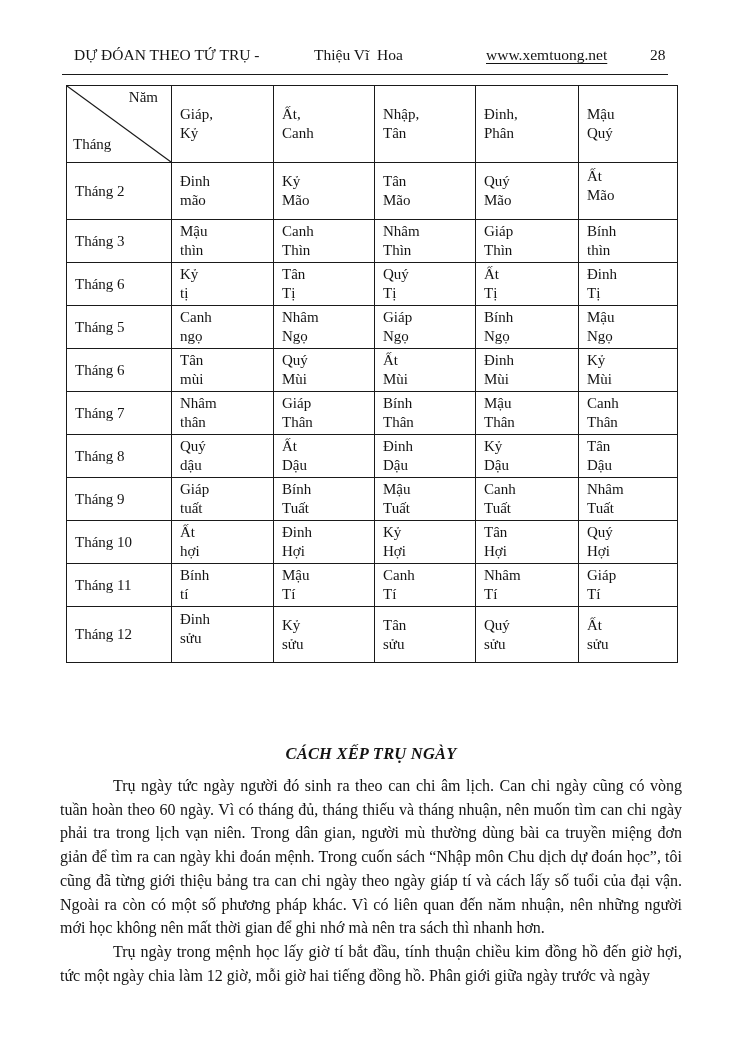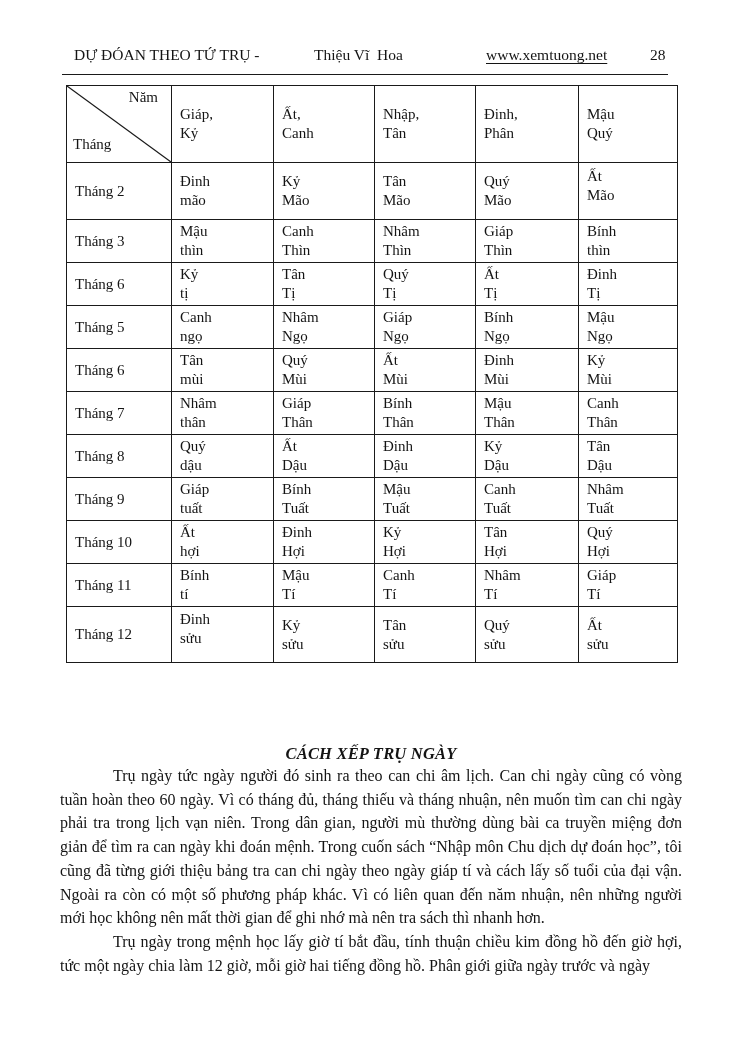--- a/index.html
+++ b/index.html
@@ -59,21 +59,21 @@
   .content { position:absolute; left:60px; top:744px; width:622px; }
   .content h2 {
     font-size:16.5px; font-weight:bold;
     text-align:center; letter-spacing:.2px;font-style:italic;
   }
   .content p {
     font-size:16px; line-height:23.7px;
     text-align:justify;
     text-indent:53px;
   }
-  .content p.first { margin-top:0; }
+  .content p.first { margin-top:10px; }
 </style>
 </head>
 <body>
 
 <div class="page">
 
   <div class="hdr">
     <span class="hdr-title">DỰ ĐÓAN THEO TỨ TRỤ -</span>
     <span class="hdr-author">Thiệu Vĩ  Hoa</span>
     <a class="hdr-site">www.xemtuong.net</a>

